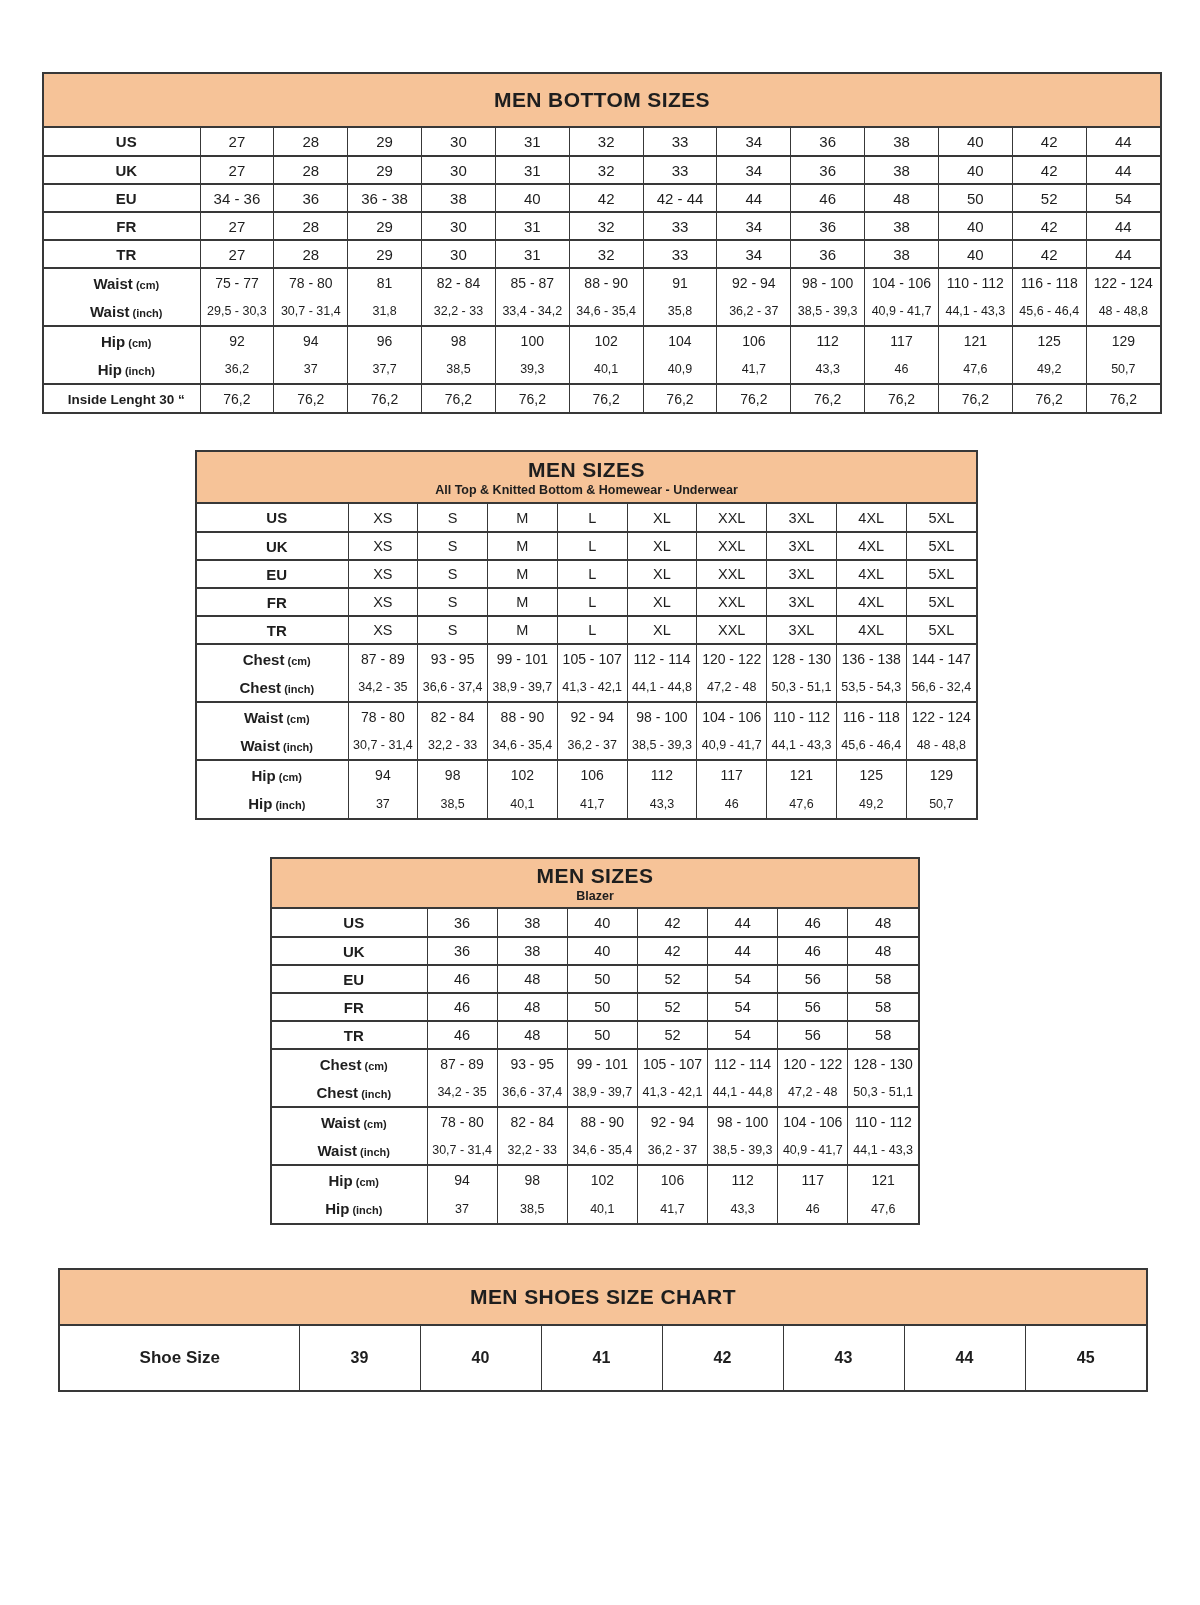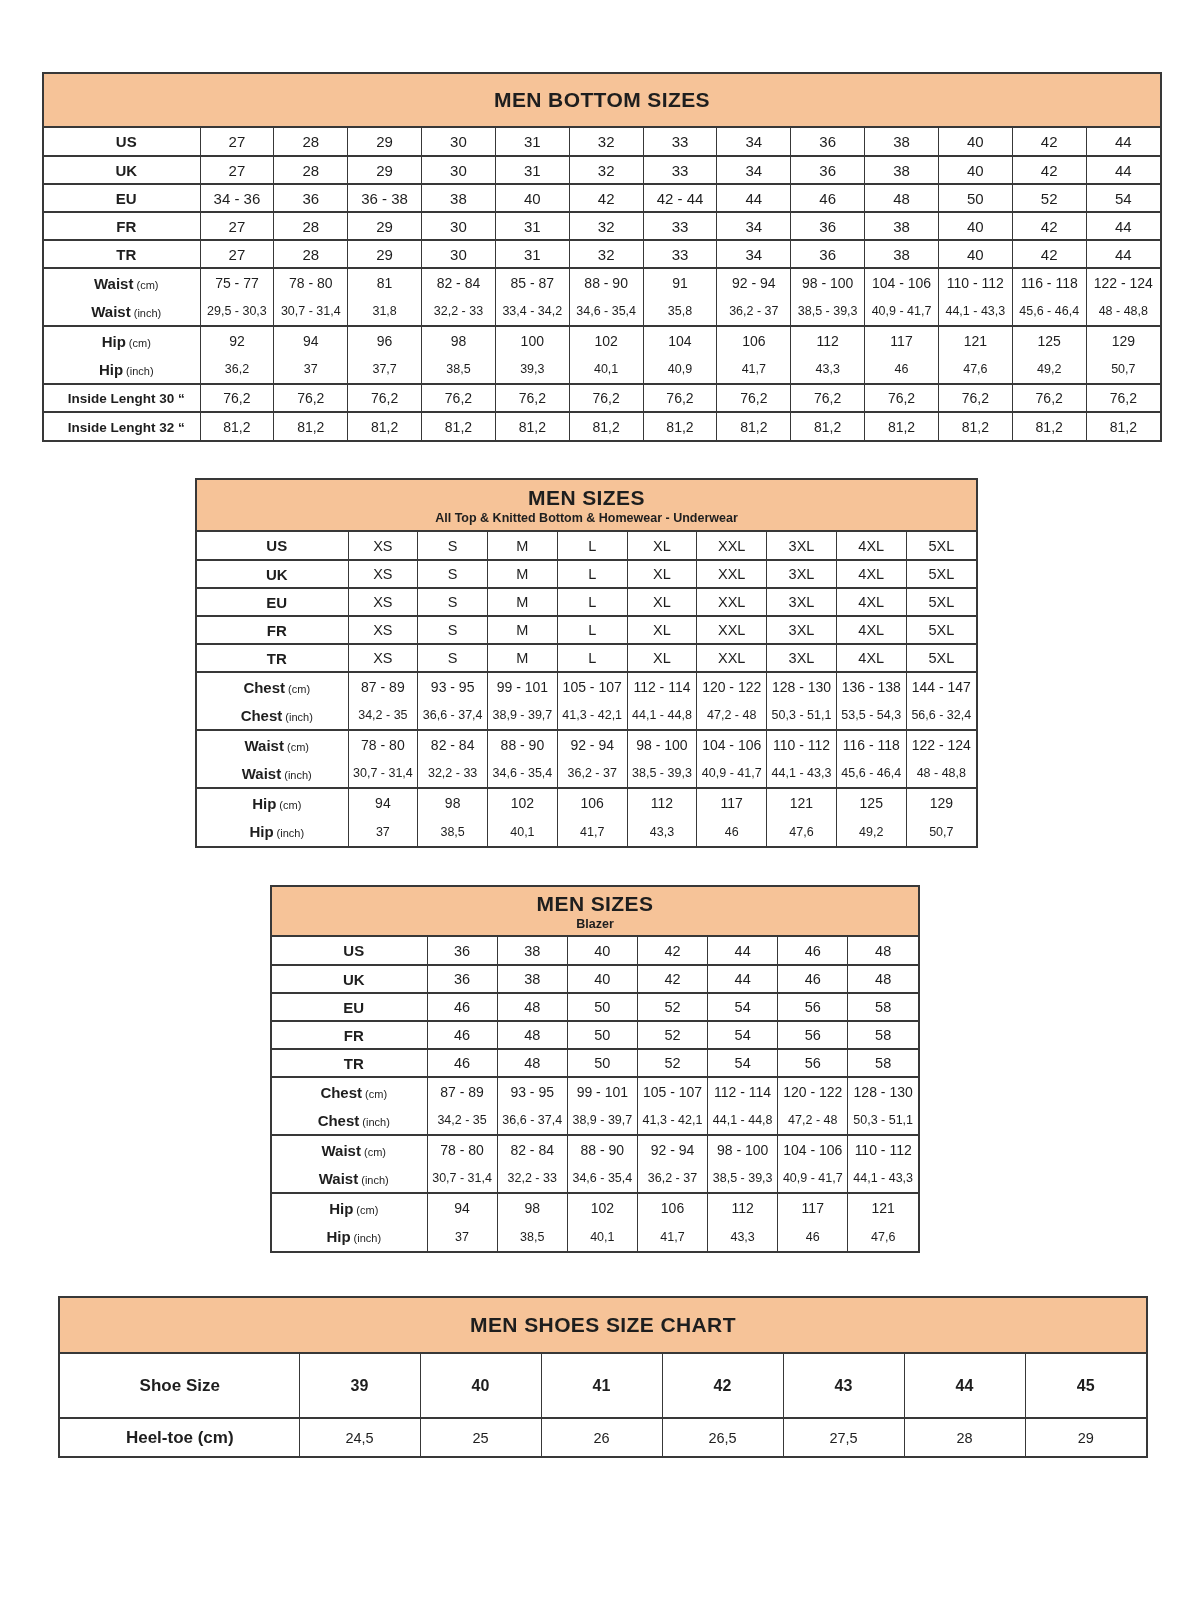--- a/index.html
+++ b/index.html
@@ -44,21 +44,21 @@
   td{
     text-align:center;vertical-align:middle;
     padding:0 2px;overflow:hidden;white-space:nowrap;
   }
   td.label{text-align:center;padding-left:11px;}
   tbody tr:not(:first-child):not(.cont) td{border-top:2px solid var(--border);}
   tbody tr.cont td{border-top:none;}
   td + td{border-left:1.2px solid var(--border);}
 
   .lbl{font-weight:700;font-size:15px;}
-  .unit{font-weight:400;font-size:11px;}
+  .unit{font-weight:700;font-size:11px;}
   .row-len .lbl{font-size:13.5px;}
 
   .row-size td{height:28px;font-size:14.5px;}
   #t1 .row-size td{font-size:15px;}
   .row-cm  td{height:29px;font-size:14px;}
   .row-inch td{height:29px;font-size:12.5px;}
   .row-len td{height:28px;font-size:14px;}
   .row-shoe td{height:64px;font-size:16px;font-weight:700;}
   .row-heel td{height:38px;font-size:14.5px;}
 
@@ -248,36 +248,20 @@
           <td class="val">76,2</td>
           <td class="val">76,2</td>
           <td class="val">76,2</td>
           <td class="val">76,2</td>
           <td class="val">76,2</td>
           <td class="val">76,2</td>
           <td class="val">76,2</td>
           <td class="val">76,2</td>
           <td class="val">76,2</td>
         </tr>
-        <tr class="row-len">
-          <td class="label"><span class="lbl">Inside Lenght 32 “</span></td>
-          <td class="val">81,2</td>
-          <td class="val">81,2</td>
-          <td class="val">81,2</td>
-          <td class="val">81,2</td>
-          <td class="val">81,2</td>
-          <td class="val">81,2</td>
-          <td class="val">81,2</td>
-          <td class="val">81,2</td>
-          <td class="val">81,2</td>
-          <td class="val">81,2</td>
-          <td class="val">81,2</td>
-          <td class="val">81,2</td>
-          <td class="val">81,2</td>
-        </tr>
       </tbody>
     </table>
 </section>
 
 <section class="size-table" id="t2">
   <div class="band">
     <div class="title">MEN SIZES</div>
     <div class="subtitle">All Top &amp; Knitted Bottom &amp; Homewear - Underwear</div>
   </div>
   <table>
@@ -581,25 +565,15 @@
         <tr class="row-shoe">
           <td class="label"><span class="lbl">Shoe Size</span></td>
           <td class="val">39</td>
           <td class="val">40</td>
           <td class="val">41</td>
           <td class="val">42</td>
           <td class="val">43</td>
           <td class="val">44</td>
           <td class="val">45</td>
         </tr>
-        <tr class="row-heel">
-          <td class="label"><span class="lbl">Heel-toe (cm)</span></td>
-          <td class="val">24,5</td>
-          <td class="val">25</td>
-          <td class="val">26</td>
-          <td class="val">26,5</td>
-          <td class="val">27,5</td>
-          <td class="val">28</td>
-          <td class="val">29</td>
-        </tr>
       </tbody>
     </table>
 </section>
 
 </body></html>

